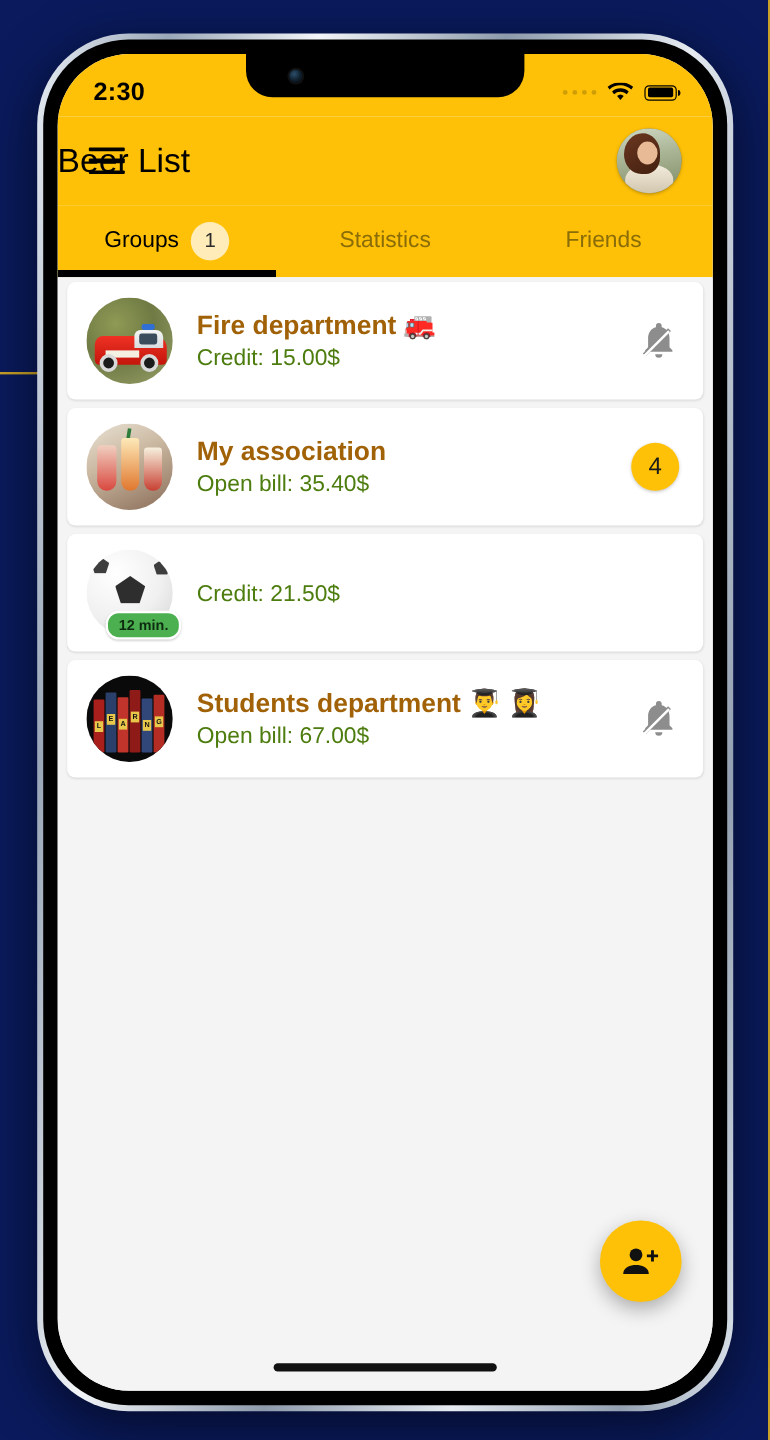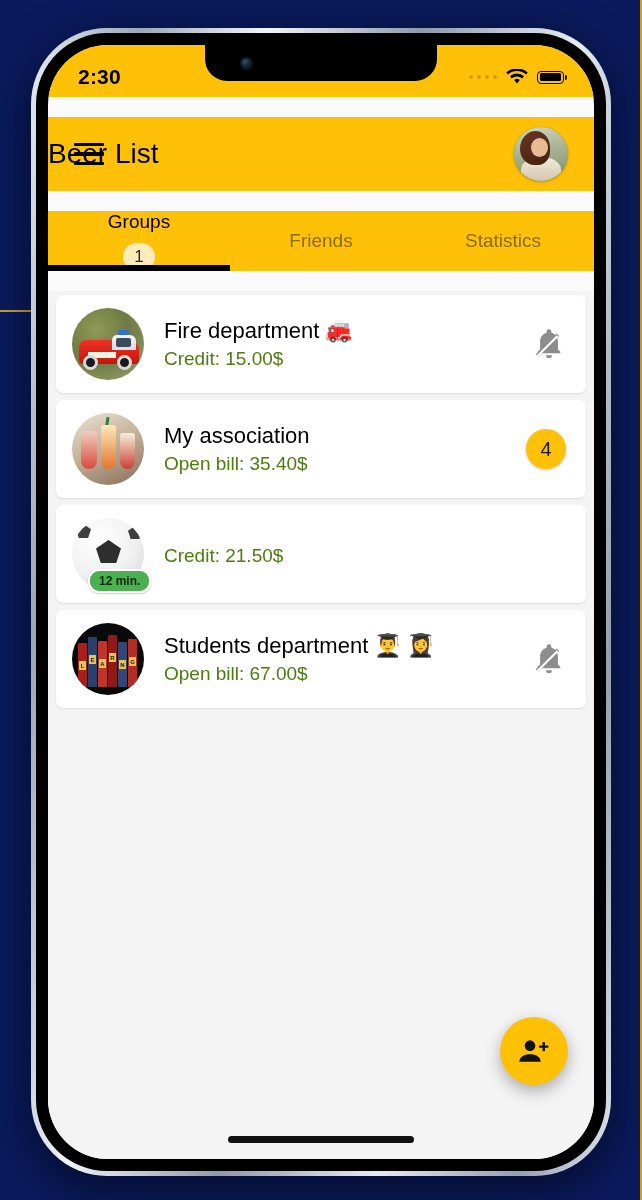--- a/index.html
+++ b/index.html
@@ -28,21 +28,21 @@
     border-radius:71px;
     background:#000;
     padding:12px;
   }
   .screen {
     position:relative;
     width:100%; height:100%;
     border-radius:60px;
     overflow:hidden;
     background:#fafafa;
-    display:flex; flex-direction:column;gap:20px;
+    display:flex; flex-direction:column;
   }
 
   
   .btn-side { position:absolute; background:linear-gradient(180deg,#c3cdd9,#7f8c9d); border-radius:3px; }
   .btn-mute  { left:27px;  top:218px; width:6px; height:34px; }
   .btn-volup { left:27px;  top:286px; width:6px; height:62px; }
   .btn-voldn { left:27px;  top:366px; width:6px; height:62px; }
   .btn-power { right:27px; top:330px; width:6px; height:96px; }
 
   
@@ -117,21 +117,21 @@
     background:#FFC107;
     height:60px;
     display:flex; align-items:stretch;
     flex:0 0 auto;
   }
   .tab {
     flex:1; display:flex; align-items:center; justify-content:center; gap:10px;
     position:relative; cursor:pointer;
     font-size:19px; color:#8a6d08;
   }
-  .tab.active { color:#000;flex-direction:column; }
+  .tab.active { color:#000; }
   .tab.active::after {
     content:""; position:absolute; left:0; right:0; bottom:0; height:6px; background:#000;
   }
   .tab-badge {
     min-width:32px; height:32px; padding:0 7px; border-radius:16px;
     background:#ffecb8; color:#2b2b2b;
     display:flex; align-items:center; justify-content:center;
     font-size:17px;
   }
 
@@ -152,21 +152,21 @@
   }
   .thumb {
     width:72px; height:72px; border-radius:50%;
     position:relative; flex:0 0 auto; overflow:visible;
   }
   .thumb-clip {
     position:absolute; inset:0; border-radius:50%; overflow:hidden;
   }
   .card-text { margin-left:20px; flex:1 1 auto; min-width:0; }
   .card-title {
-    font-size:22px; color:#000000; font-weight:400;
+    font-size:22px; color:#a16207; font-weight:700;
     white-space:nowrap; overflow:hidden;
   }
   .card-sub { font-size:19px; color:#4d7c0f; margin-top:4px; }
 
   
   .bell-off { width:34px; height:34px; flex:0 0 auto; cursor:pointer; }
   .count-badge {
     width:40px; height:40px; border-radius:50%;
     background:#FFC107; color:#1b1b1b;
     display:flex; align-items:center; justify-content:center;
@@ -283,24 +283,24 @@
             <div class="av-face"></div>
         </div>
       </div>
 
       <div class="tabs">
         <div class="tab active">
           <span>Groups</span>
           <span class="tab-badge">1</span>
         </div>
         <div class="tab">
+          <span>Statistics</span>
+        </div>
+        <div class="tab">
           <span>Friends</span>
-        </div>
-        <div class="tab">
-          <span>Statistics</span>
         </div>
       </div>
 
       <div class="list">
 
         <div class="card">
           <div class="thumb">
             <div class="thumb-clip">
               <div class="art-fire"></div>
               <div class="fire-body"></div>

